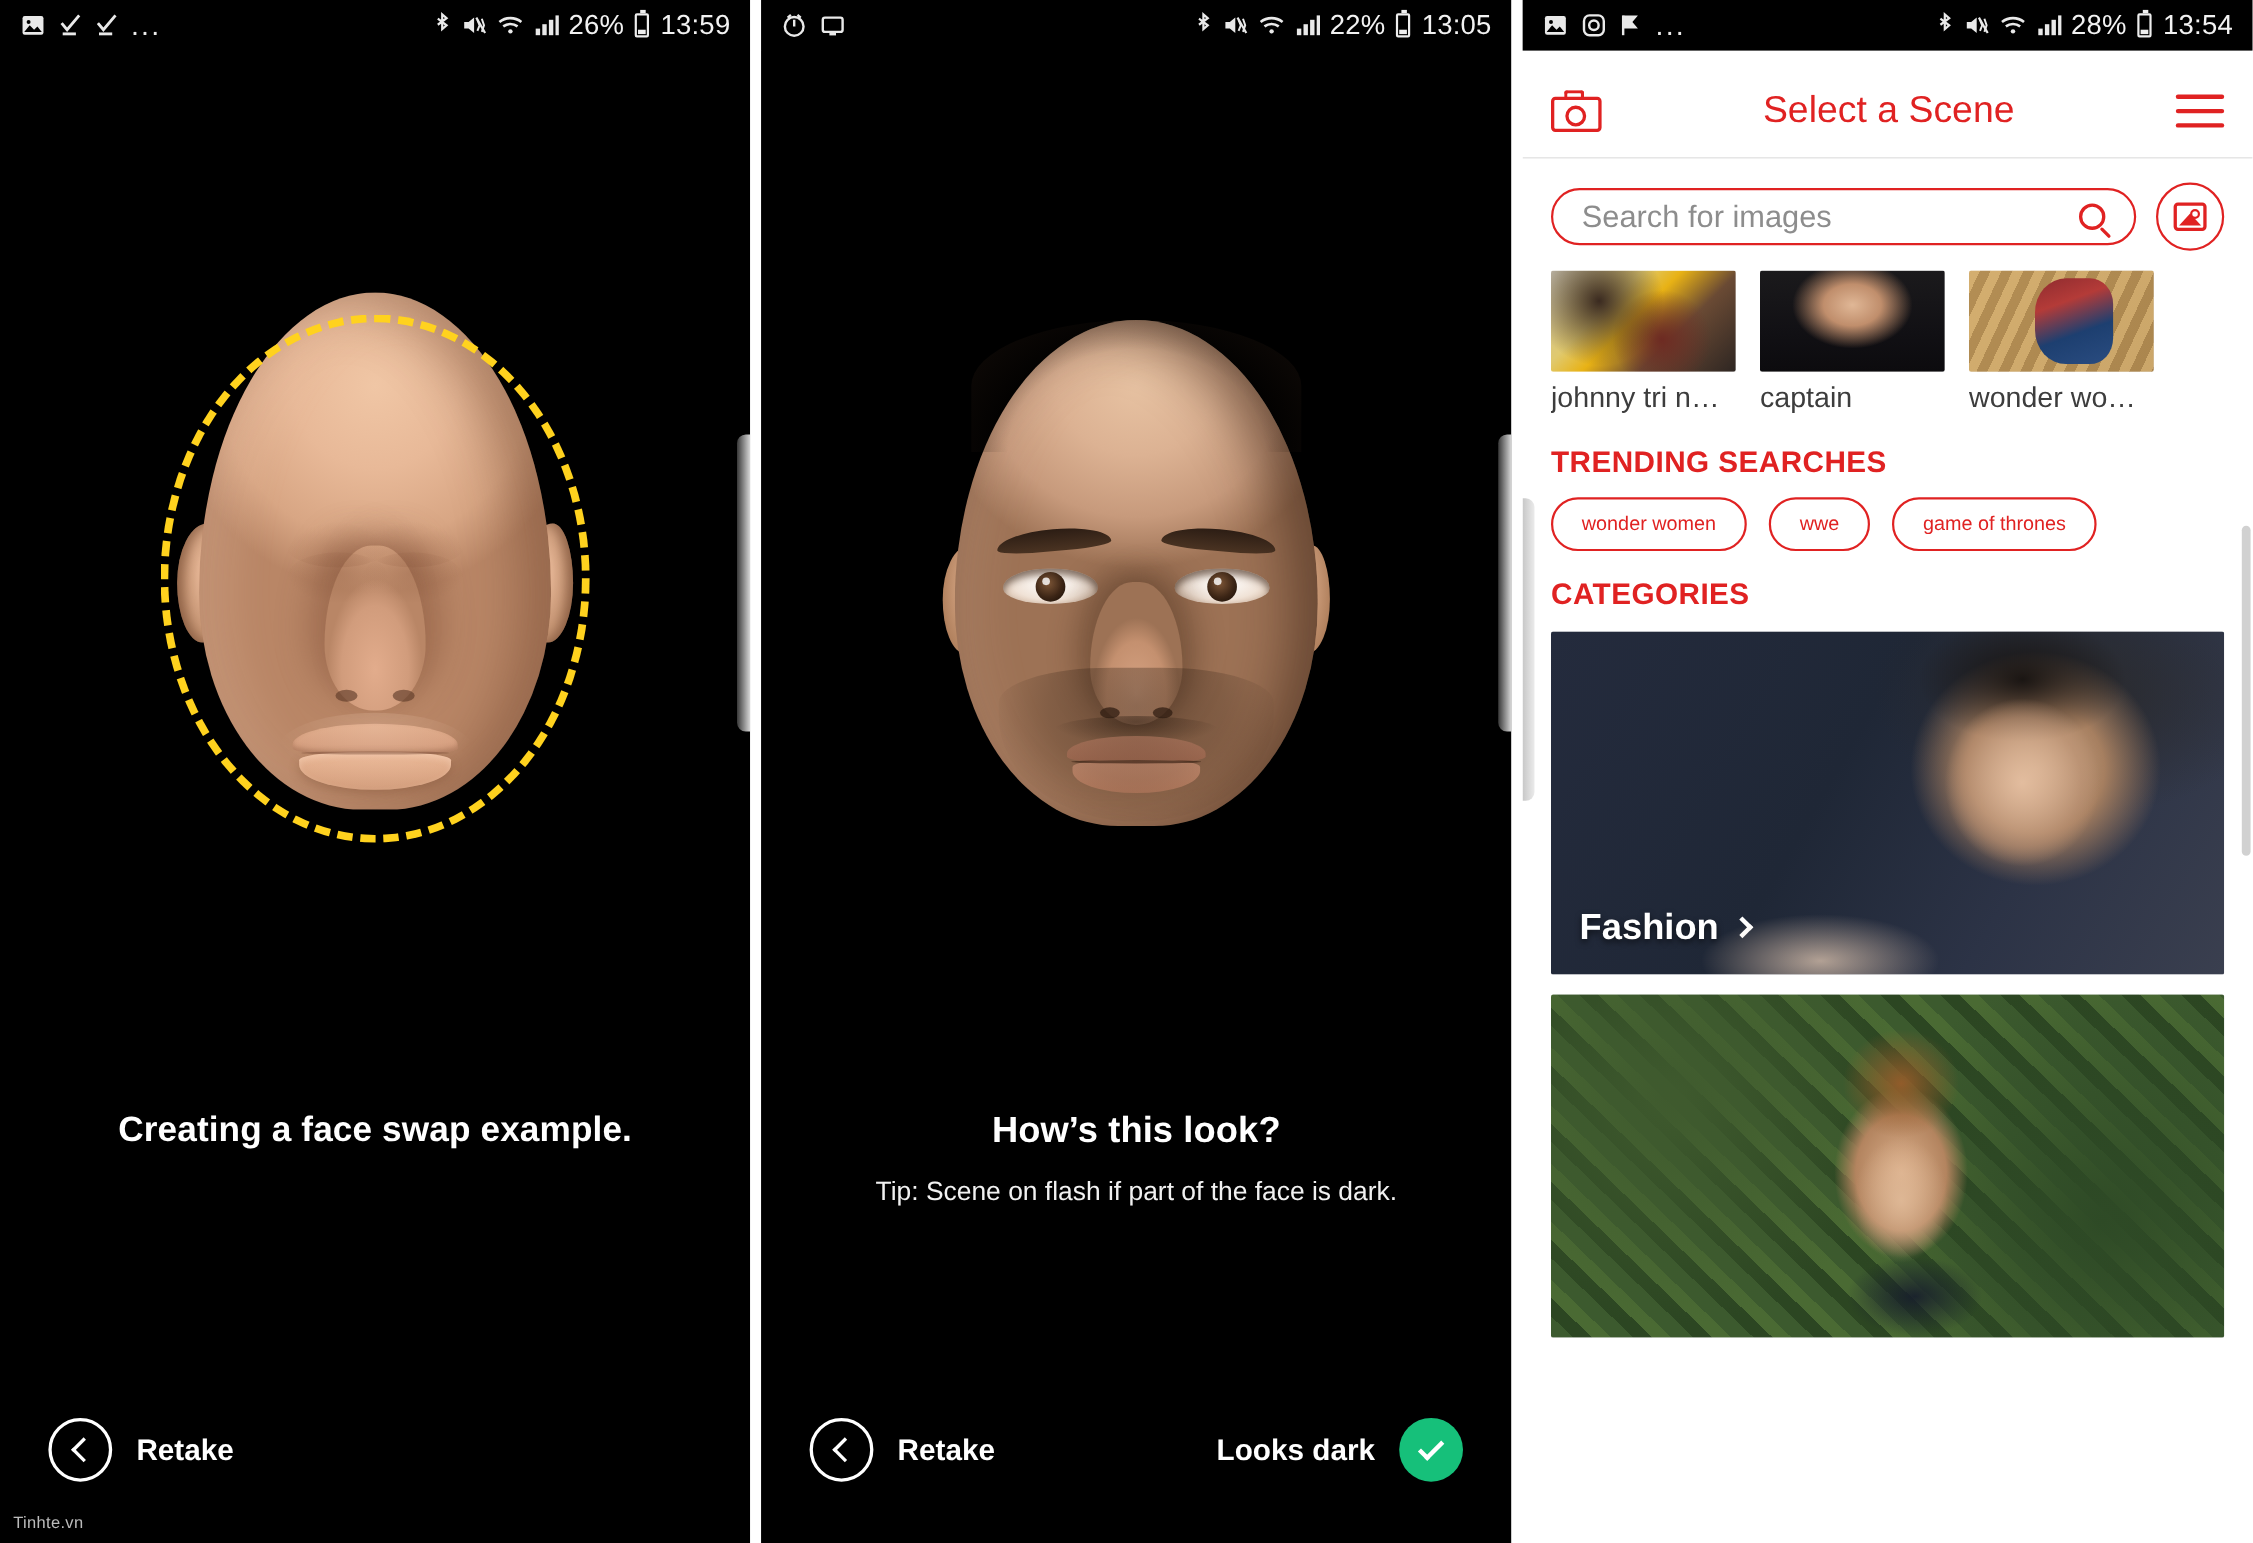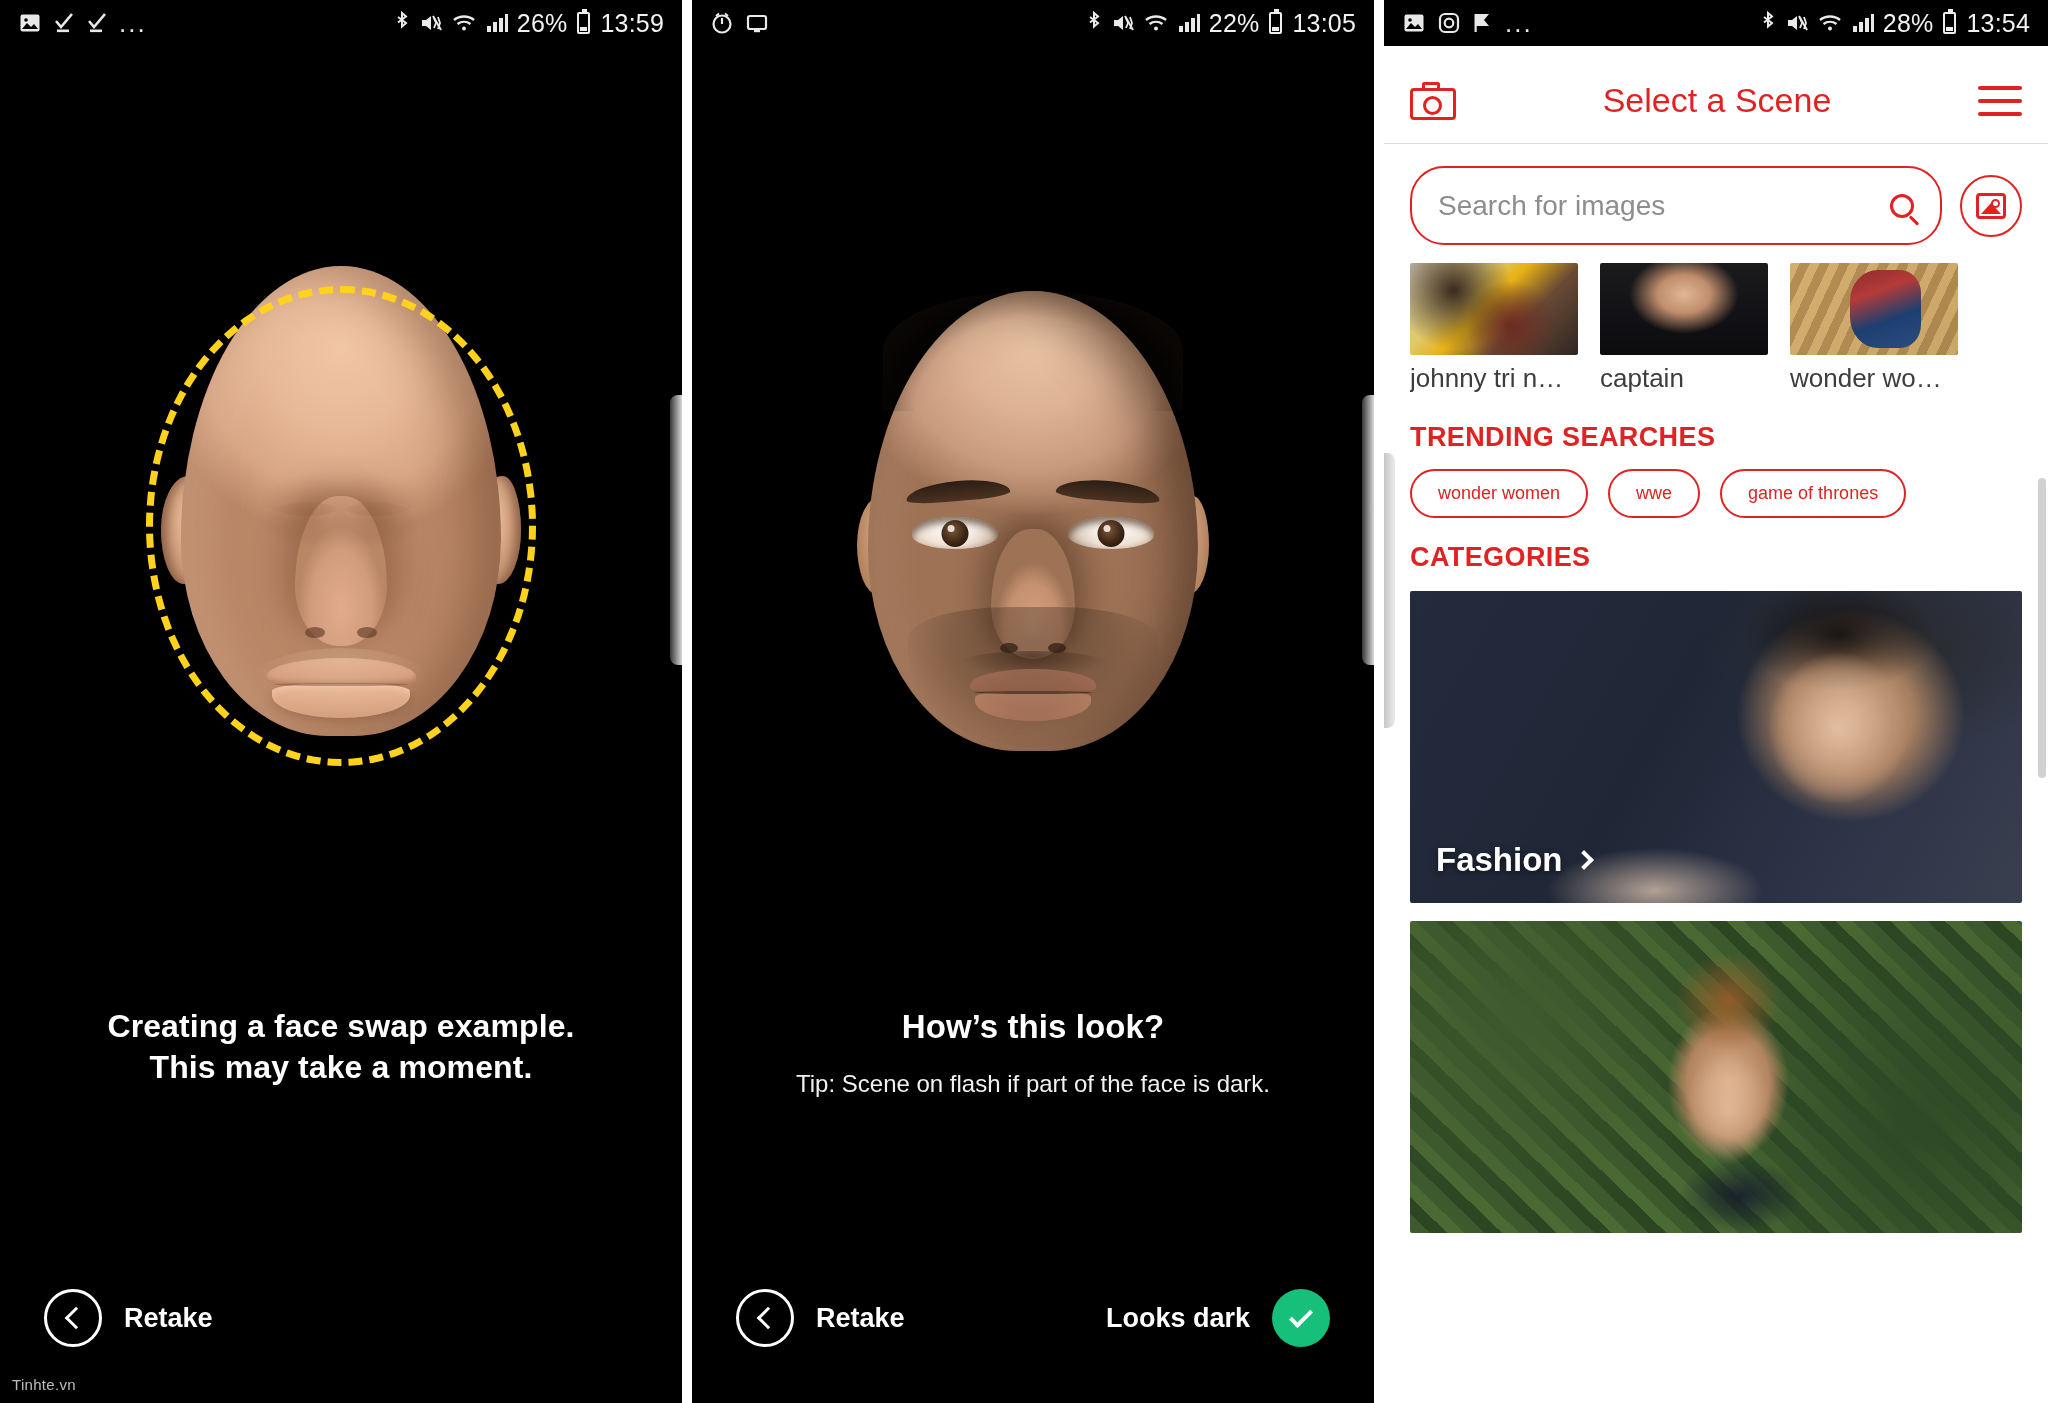--- a/index.html
+++ b/index.html
@@ -249,21 +249,21 @@
     border:3px solid #e02222; border-radius:4px; }
   .cam-icon .hump { position:absolute; left:12px; top:0; width:18px; height:8px;
     border:3px solid #e02222; border-bottom:none; border-radius:3px 3px 0 0; }
   .cam-icon .lens { position:absolute; left:13px; bottom:5px; width:19px; height:19px;
     border:3px solid #e02222; border-radius:50%; }
   .burger { width: 44px; height: 30px; display:flex; flex-direction:column; justify-content:space-between; flex:0 0 auto; }
   .burger span { display:block; height:4px; background:#e02222; border-radius:2px; }
 
   .search-row { display:flex; align-items:center; padding: 22px 26px 12px 26px; gap: 18px; }
   .search-box {
-    flex:1; height: 79px; border: 2px solid #e02222; border-radius: 34px;
+    flex:1; height: 52px; border: 2px solid #e02222; border-radius: 34px;
     display:flex; align-items:center; padding: 0 26px;
   }
   .search-input-txt { flex:1; color:#8d8d8d; font-size: 28px; }
   .mag { width: 24px; height: 24px; border: 3px solid #e02222; border-radius:50%; position:relative; }
   .mag::after { content:""; position:absolute; right:-9px; bottom:-7px; width:12px; height:3px;
     background:#e02222; transform: rotate(45deg); border-radius:2px; }
   .gallery-btn {
     width: 62px; height: 62px; border-radius:50%; border:2px solid #e02222;
     display:flex; align-items:center; justify-content:center; flex:0 0 auto;
   }
@@ -431,21 +431,20 @@
               <div class="cg-mouthline"></div>
             </div>
             <div class="cg-chin"></div>
           </div>
         </div>
         <div class="face-oval"></div>
       </div>
 
       <div class="caption-block">
         <div class="cap-strong">Creating a face swap example.</div>
-        <div class="cap-strong">This may take a moment.</div>
       </div>
 
       <div class="actionbar">
         <div class="btn-circle">
           <span class="chev-left"></span>
         </div>
         <span class="btn-label">Retake</span>
       </div>
 
       <div class="watermark">Tinhte.vn</div>

